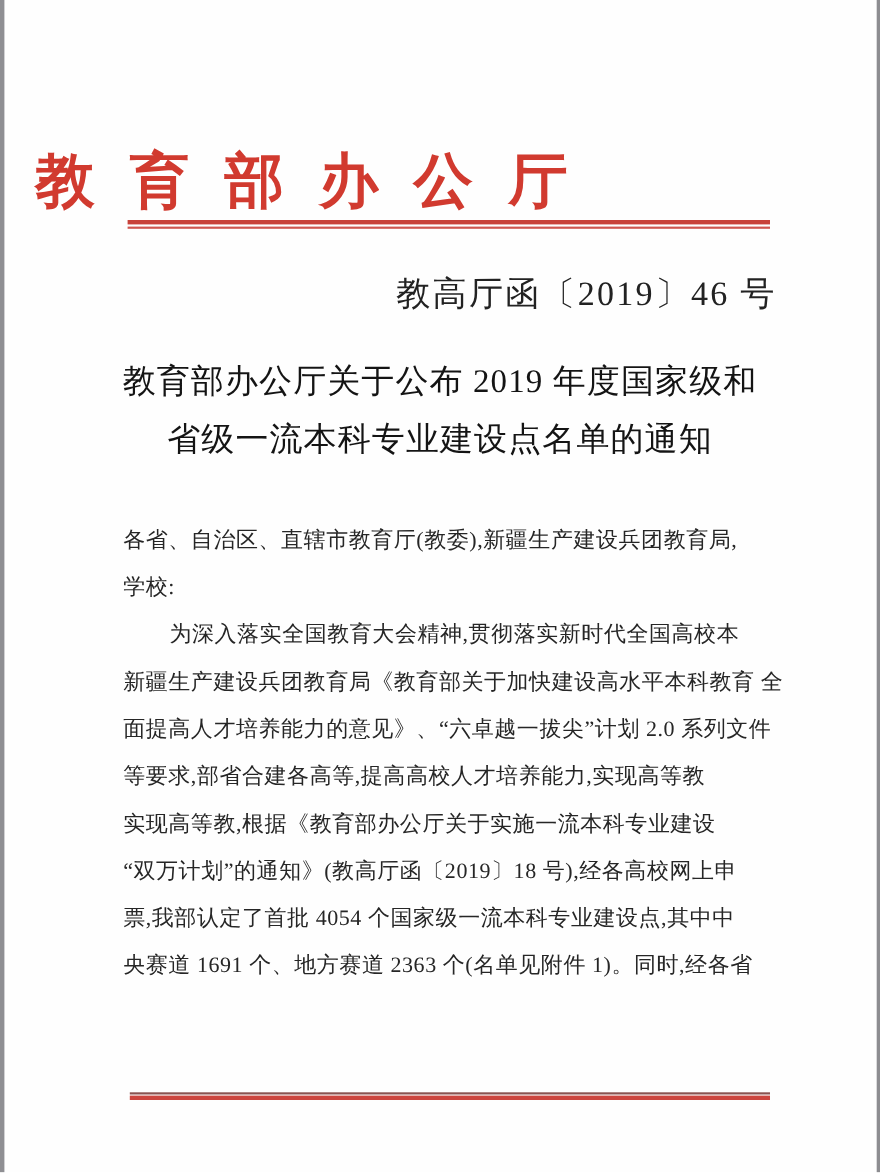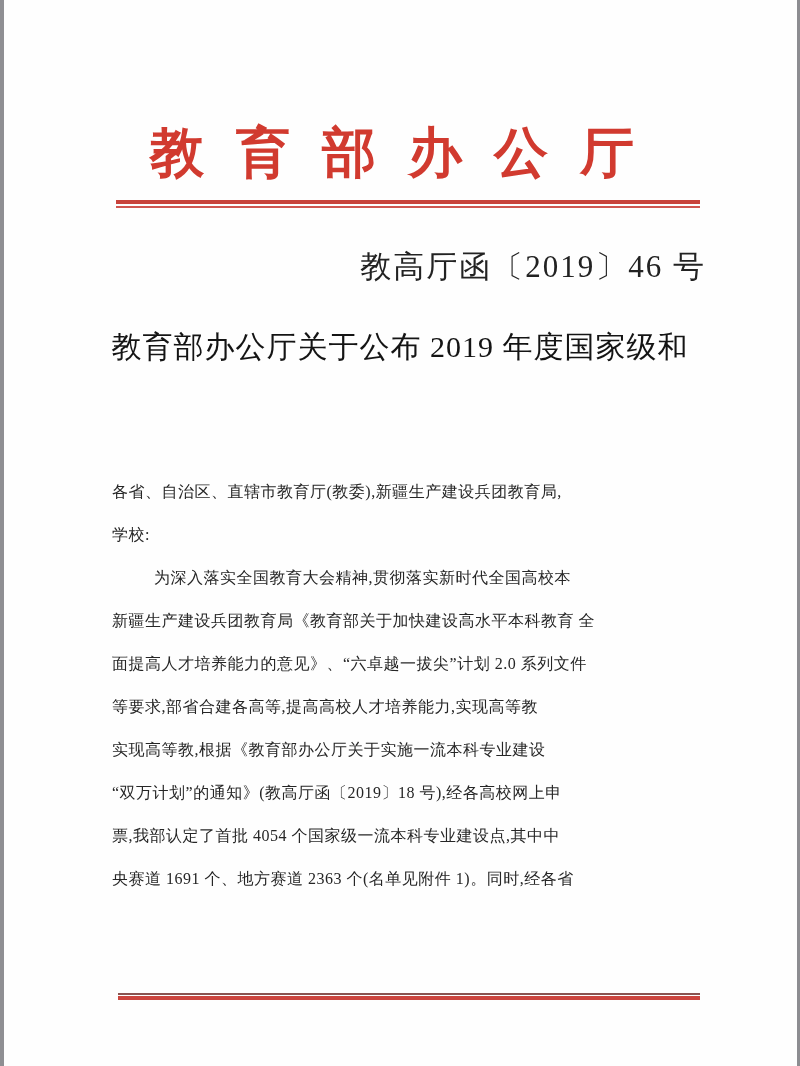--- a/index.html
+++ b/index.html
@@ -12,22 +12,21 @@
     overflow: hidden;
     font-family: "Liberation Serif", serif;
   }
   .edge-strip { position: absolute; top: 0; bottom: 0; }
   .edge-left  { left: 0;  width: 4px; background: #8f8f93; }
   .edge-right { right: 0; width: 3px; background: #8d8d91; }
 
   .letterhead {
     position: absolute;
     top: 112px; left: 0; right: 0;
-    margin: 4px;
-    text-align: center;
+    margin: 16px;
     font-size: 54px;
     font-weight: bold;
     color: #d13a2f;
     letter-spacing: 32px;
     padding-left: 16px;
     line-height: 74px;
     white-space: nowrap;
   }
 
   .rule-top { position: absolute; top: 200px; left: 116px; width: 584px; }
@@ -53,21 +52,21 @@
     line-height: 53px;
     color: #141414;
     letter-spacing: 1px;
   }
   .notice-title .title-line { white-space: nowrap; }
 
   .body-text {
     position: absolute;
     top: 470px; left: 112px;
     width: 600px;
-    font-size: 16px;
+    font-size: 20px;
     line-height: 43px;
     color: #262626;
     letter-spacing: 0.5px;
   }
   .body-text .line { white-space: nowrap; height: 43px; }
   .body-text .indent { text-indent: 42px; }
 
   .rule-bottom { position: absolute; top: 993px; left: 118px; width: 582px; }
   .rule-bottom .thin  { height: 2px; background: #8a5350; }
   .rule-bottom .gap   { height: 1px; }
@@ -86,20 +85,21 @@
   <div class="rule-top">
     <div class="thick"></div>
     <div class="gap"></div>
     <div class="thin"></div>
   </div>
 
   <div class="doc-number">教高厅函〔2019〕46 号</div>
 
   <div class="notice-title">
     <div class="title-line">教育部办公厅关于公布 2019 年度国家级和</div>
+    <div class="title-line">省级一流本科专业建设点名单的通知</div>
   </div>
 
   <div class="body-text">
     <div class="line">各省、自治区、直辖市教育厅(教委),新疆生产建设兵团教育局,</div>
     <div class="line">学校:</div>
     <div class="line indent">为深入落实全国教育大会精神,贯彻落实新时代全国高校本</div>
     <div class="line">新疆生产建设兵团教育局《教育部关于加快建设高水平本科教育 全</div>
     <div class="line">面提高人才培养能力的意见》、“六卓越一拔尖”计划 2.0 系列文件</div>
     <div class="line">等要求,部省合建各高等,提高高校人才培养能力,实现高等教</div>
     <div class="line">实现高等教,根据《教育部办公厅关于实施一流本科专业建设</div>

